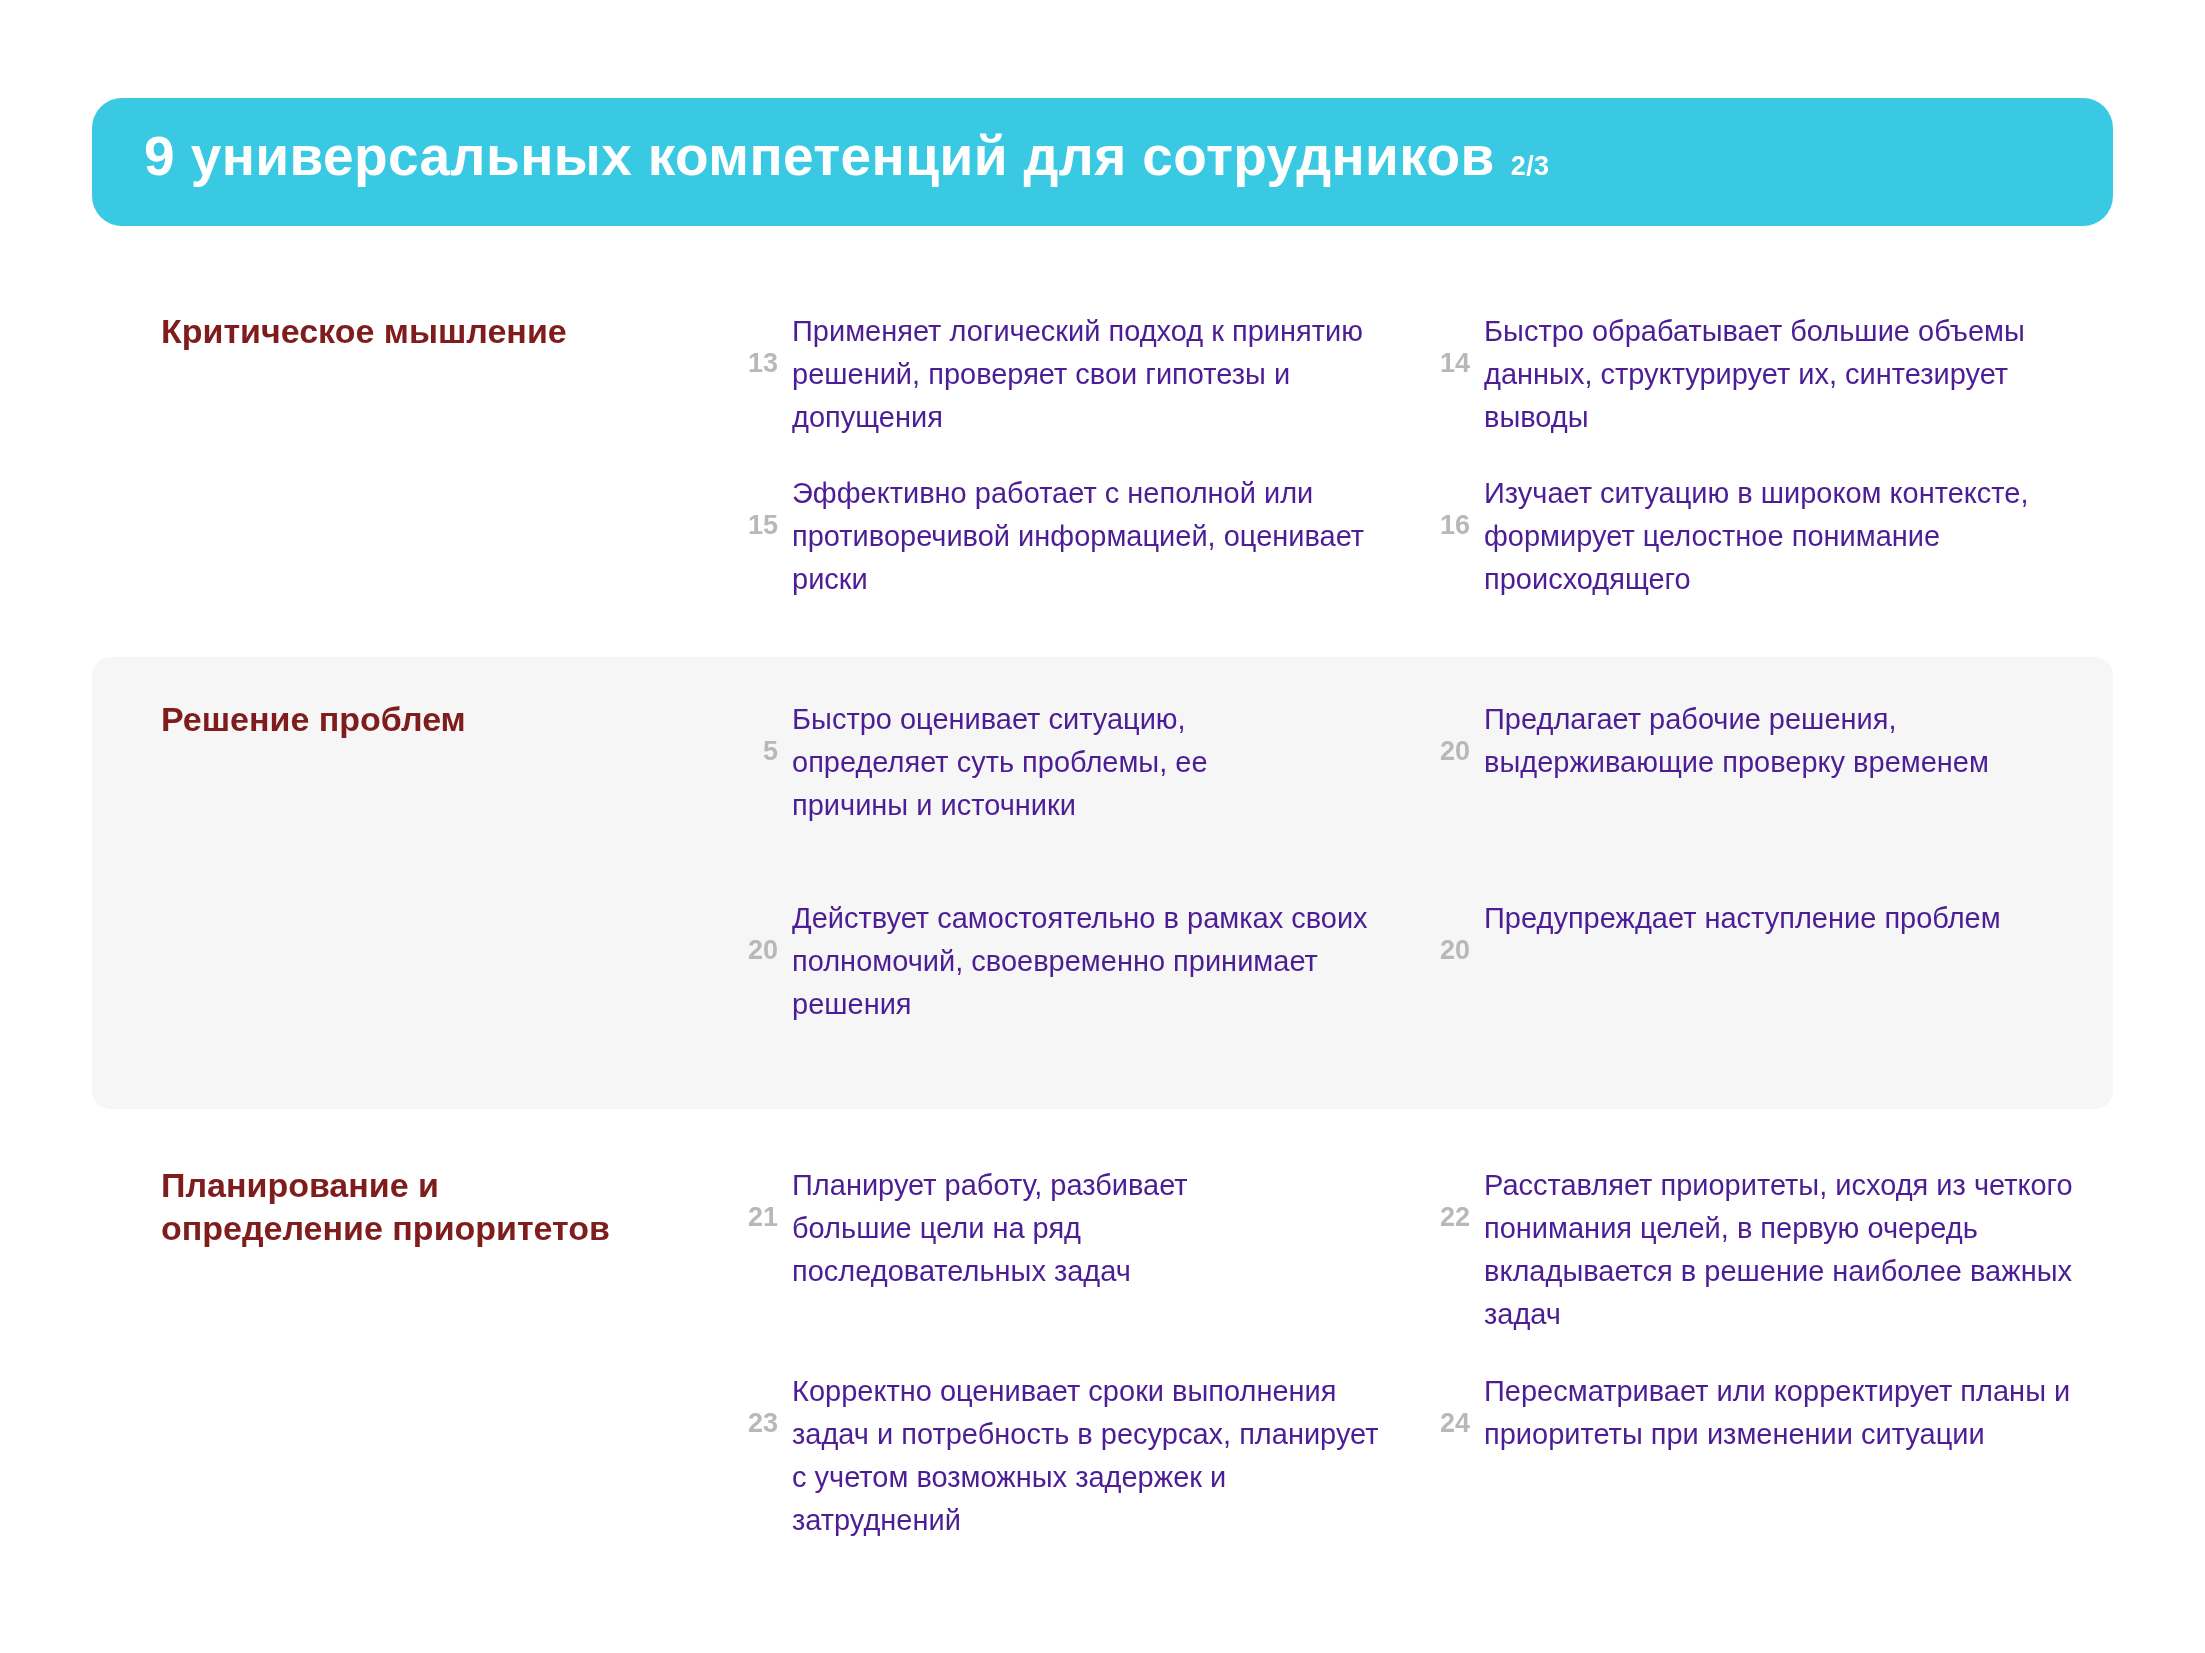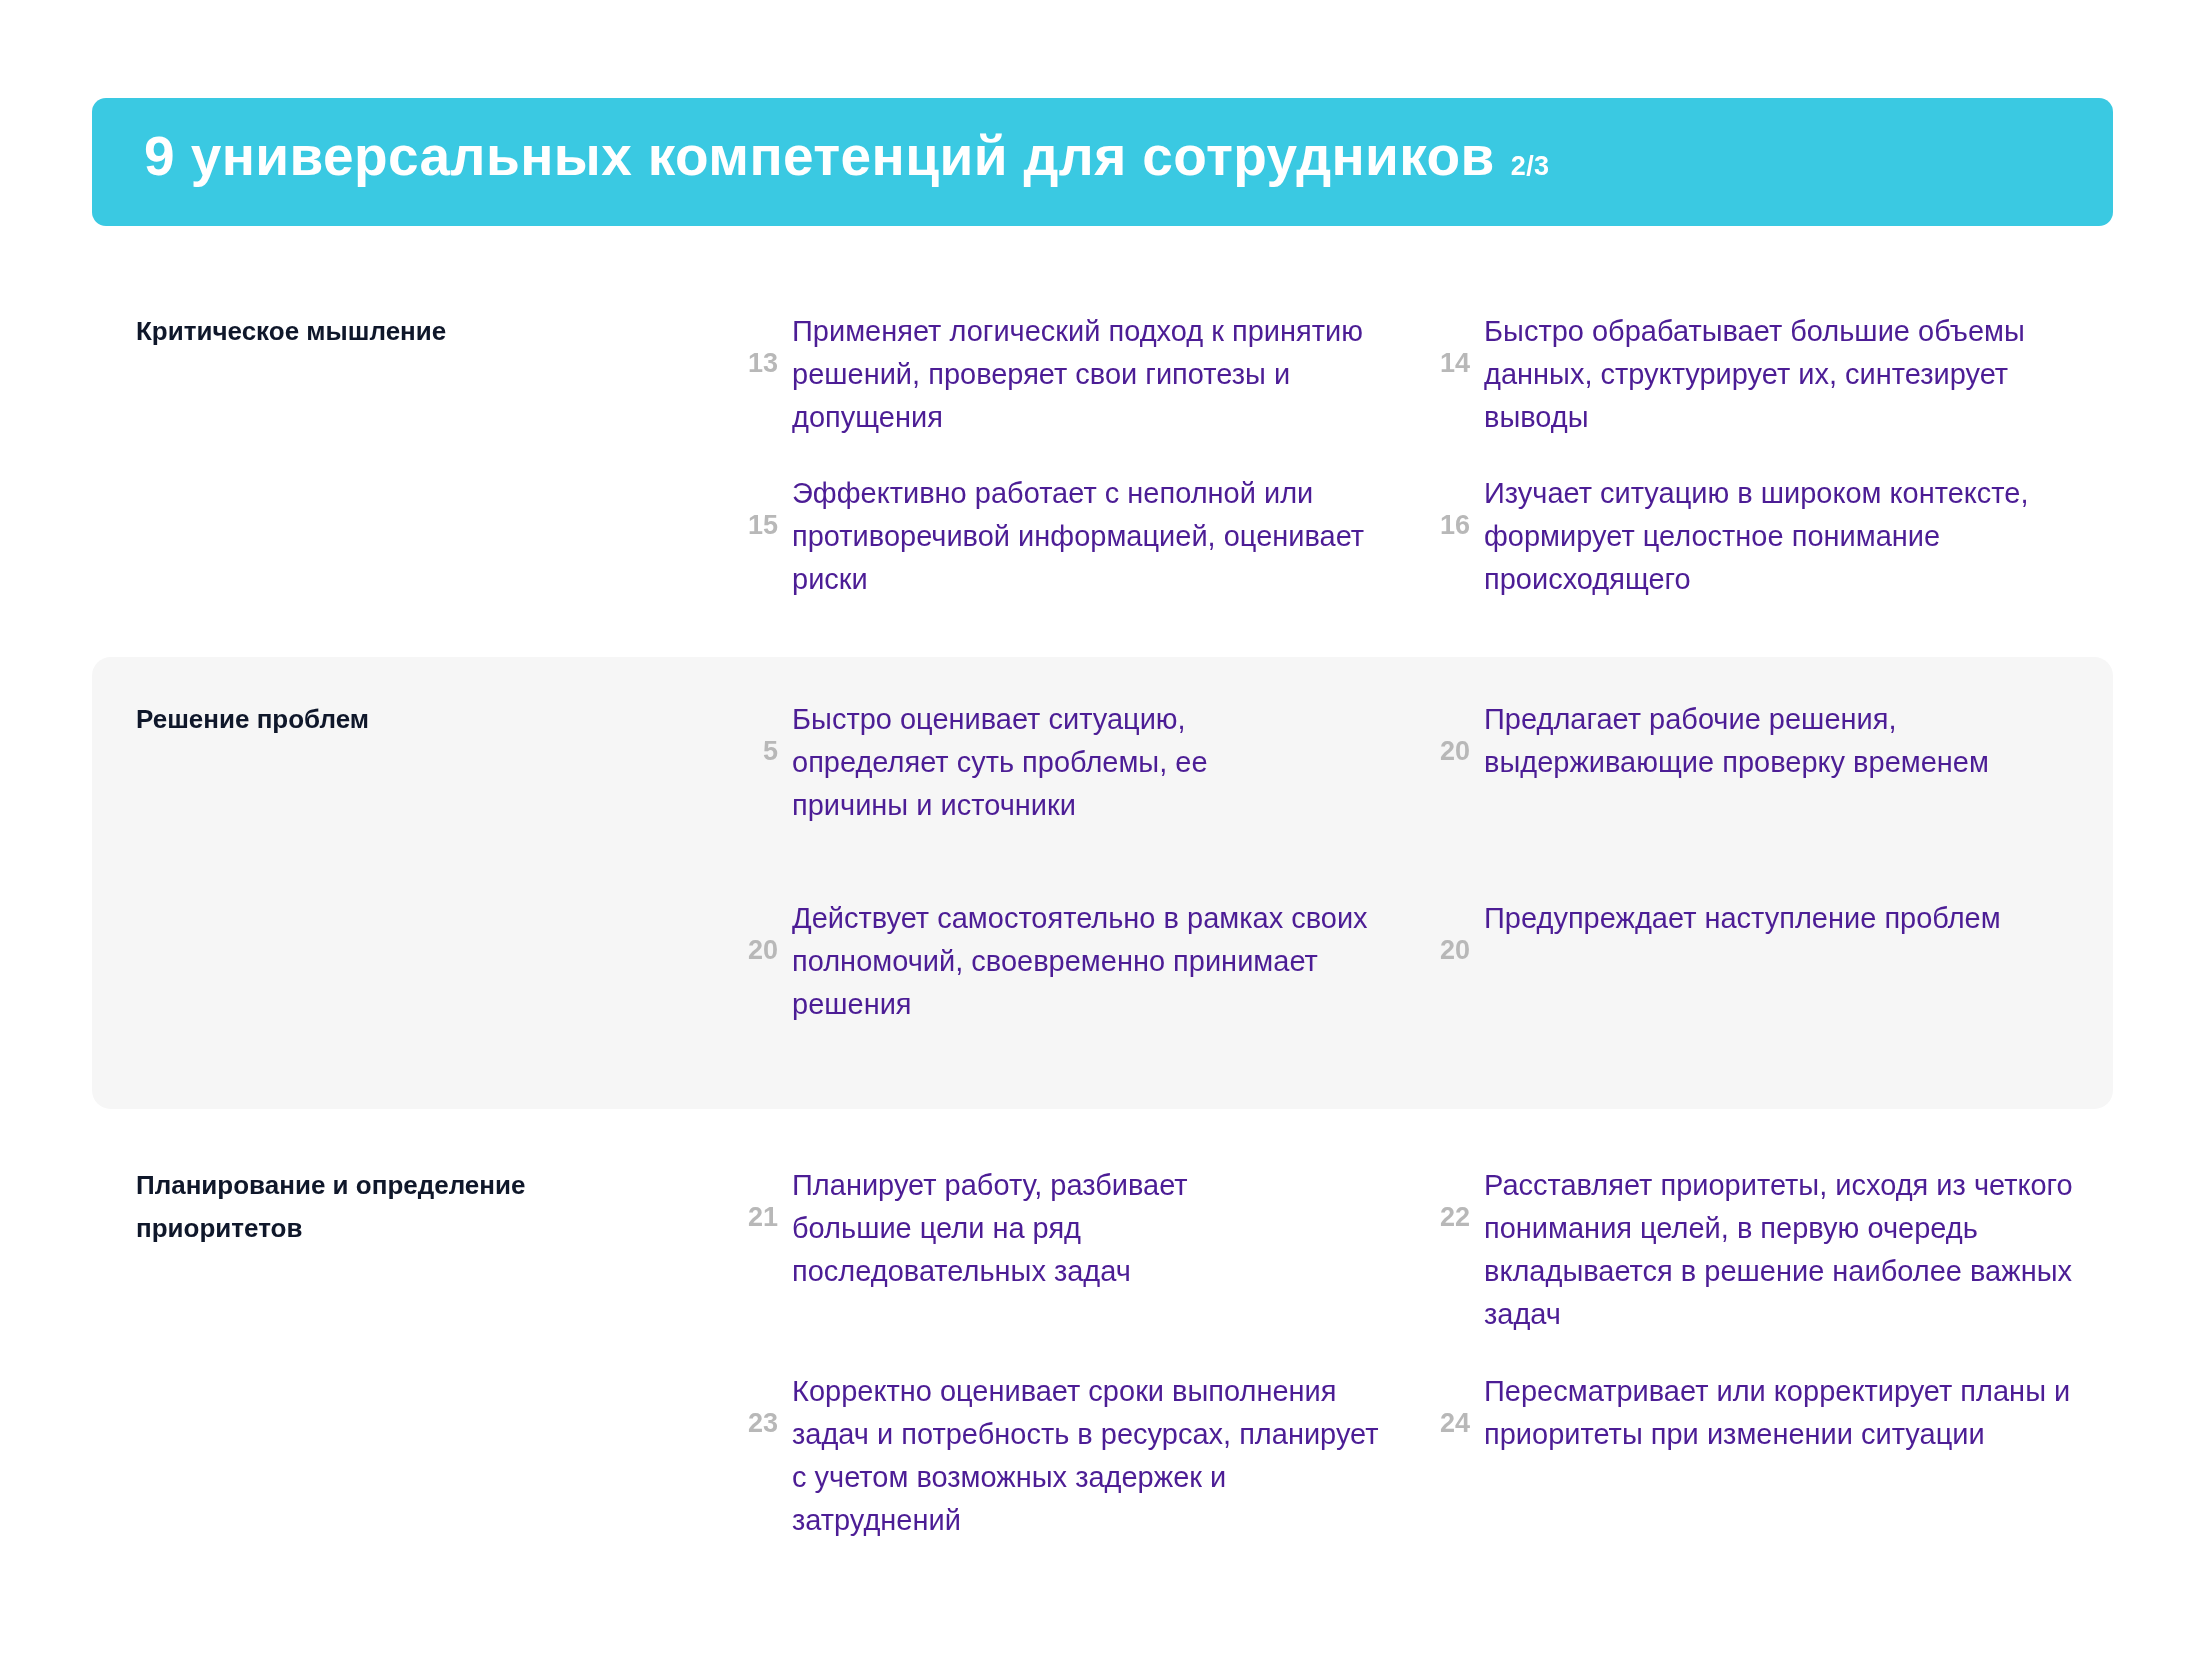--- a/index.html
+++ b/index.html
@@ -1,22 +1,22 @@
 <!DOCTYPE html>
 <html style="font-size:11.5px"><head>
 <meta charset="utf-8">
 <style>
   html,body{margin:0;padding:0;background:#ffffff;}
   body{width:2205px;height:1654px;position:relative;overflow:hidden;font-family:"Liberation Sans","DejaVu Sans",sans-serif;color:#1a1a1a;}
-  .header{position:absolute;left:92px;top:98px;width:2021px;height:128px;background:#3ac9e2;border-radius:14px;}
+  .header{position:absolute;left:92px;top:98px;width:2021px;height:128px;background:#3ac9e2;border-radius:30px;}
   .title{position:absolute;left:52px;top:26px;font-size:55px;font-weight:700;color:#ffffff;white-space:nowrap;letter-spacing:0.4px;}
   .page{font-size:27px;font-weight:700;margin-left:16px;}
   .band{position:absolute;left:92px;top:657px;width:2021px;height:452px;background:#f6f6f6;border-radius:18.7px;}
   .section{position:absolute;left:0;width:2205px;}
-  .label{position:absolute;left:136px;width:517px;font-size:26px;font-weight:700;color:#0f172a;line-height:43px;}
+  .label{position:absolute;left:161px;width:517px;font-size:34px;font-weight:700;color:#7f1d1d;line-height:43px;}
   .item{position:absolute;width:617px;}
   .num{position:absolute;left:0;width:49px;text-align:right;font-size:27px;font-weight:700;color:#b8b8b8;line-height:43px;margin-top:32px;}
   .txt{position:absolute;left:63px;width:617px;font-size:29px;line-height:43px;color:#4c1d95;}
   .col1{left:729px;}
   .col2{left:1421px;}
 </style>
 </head>
 <body>
 
 <div class="header">

